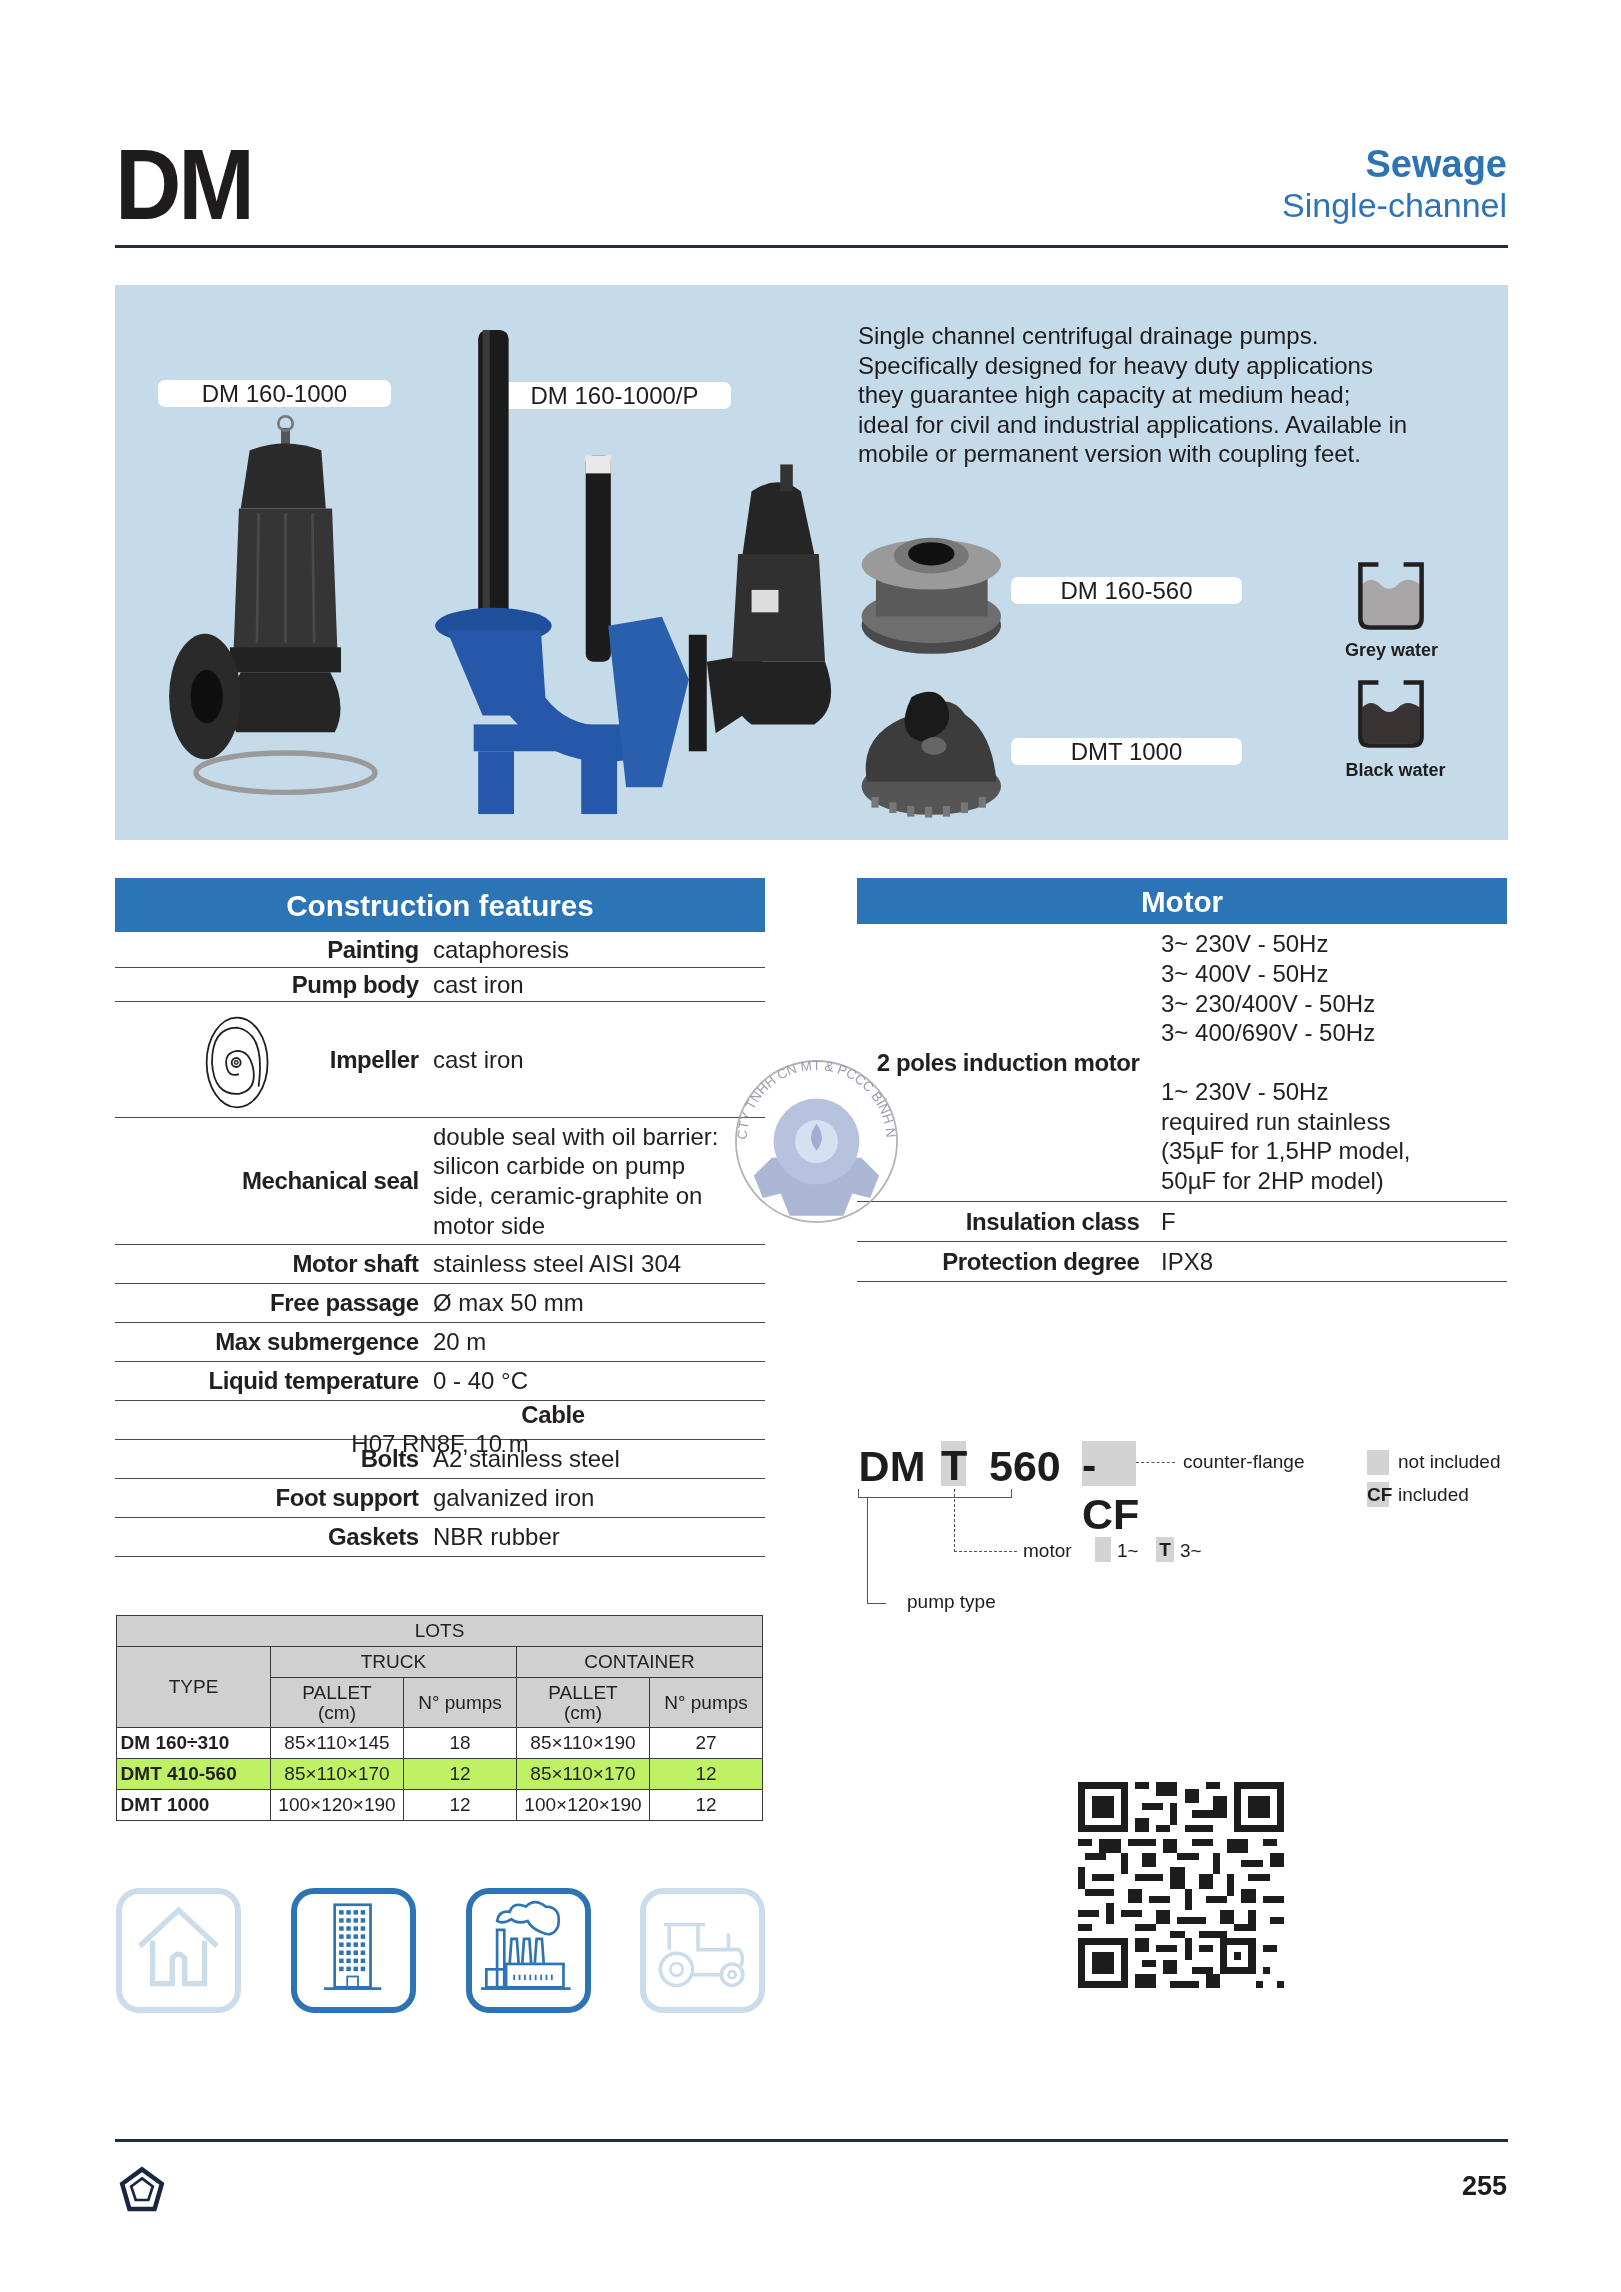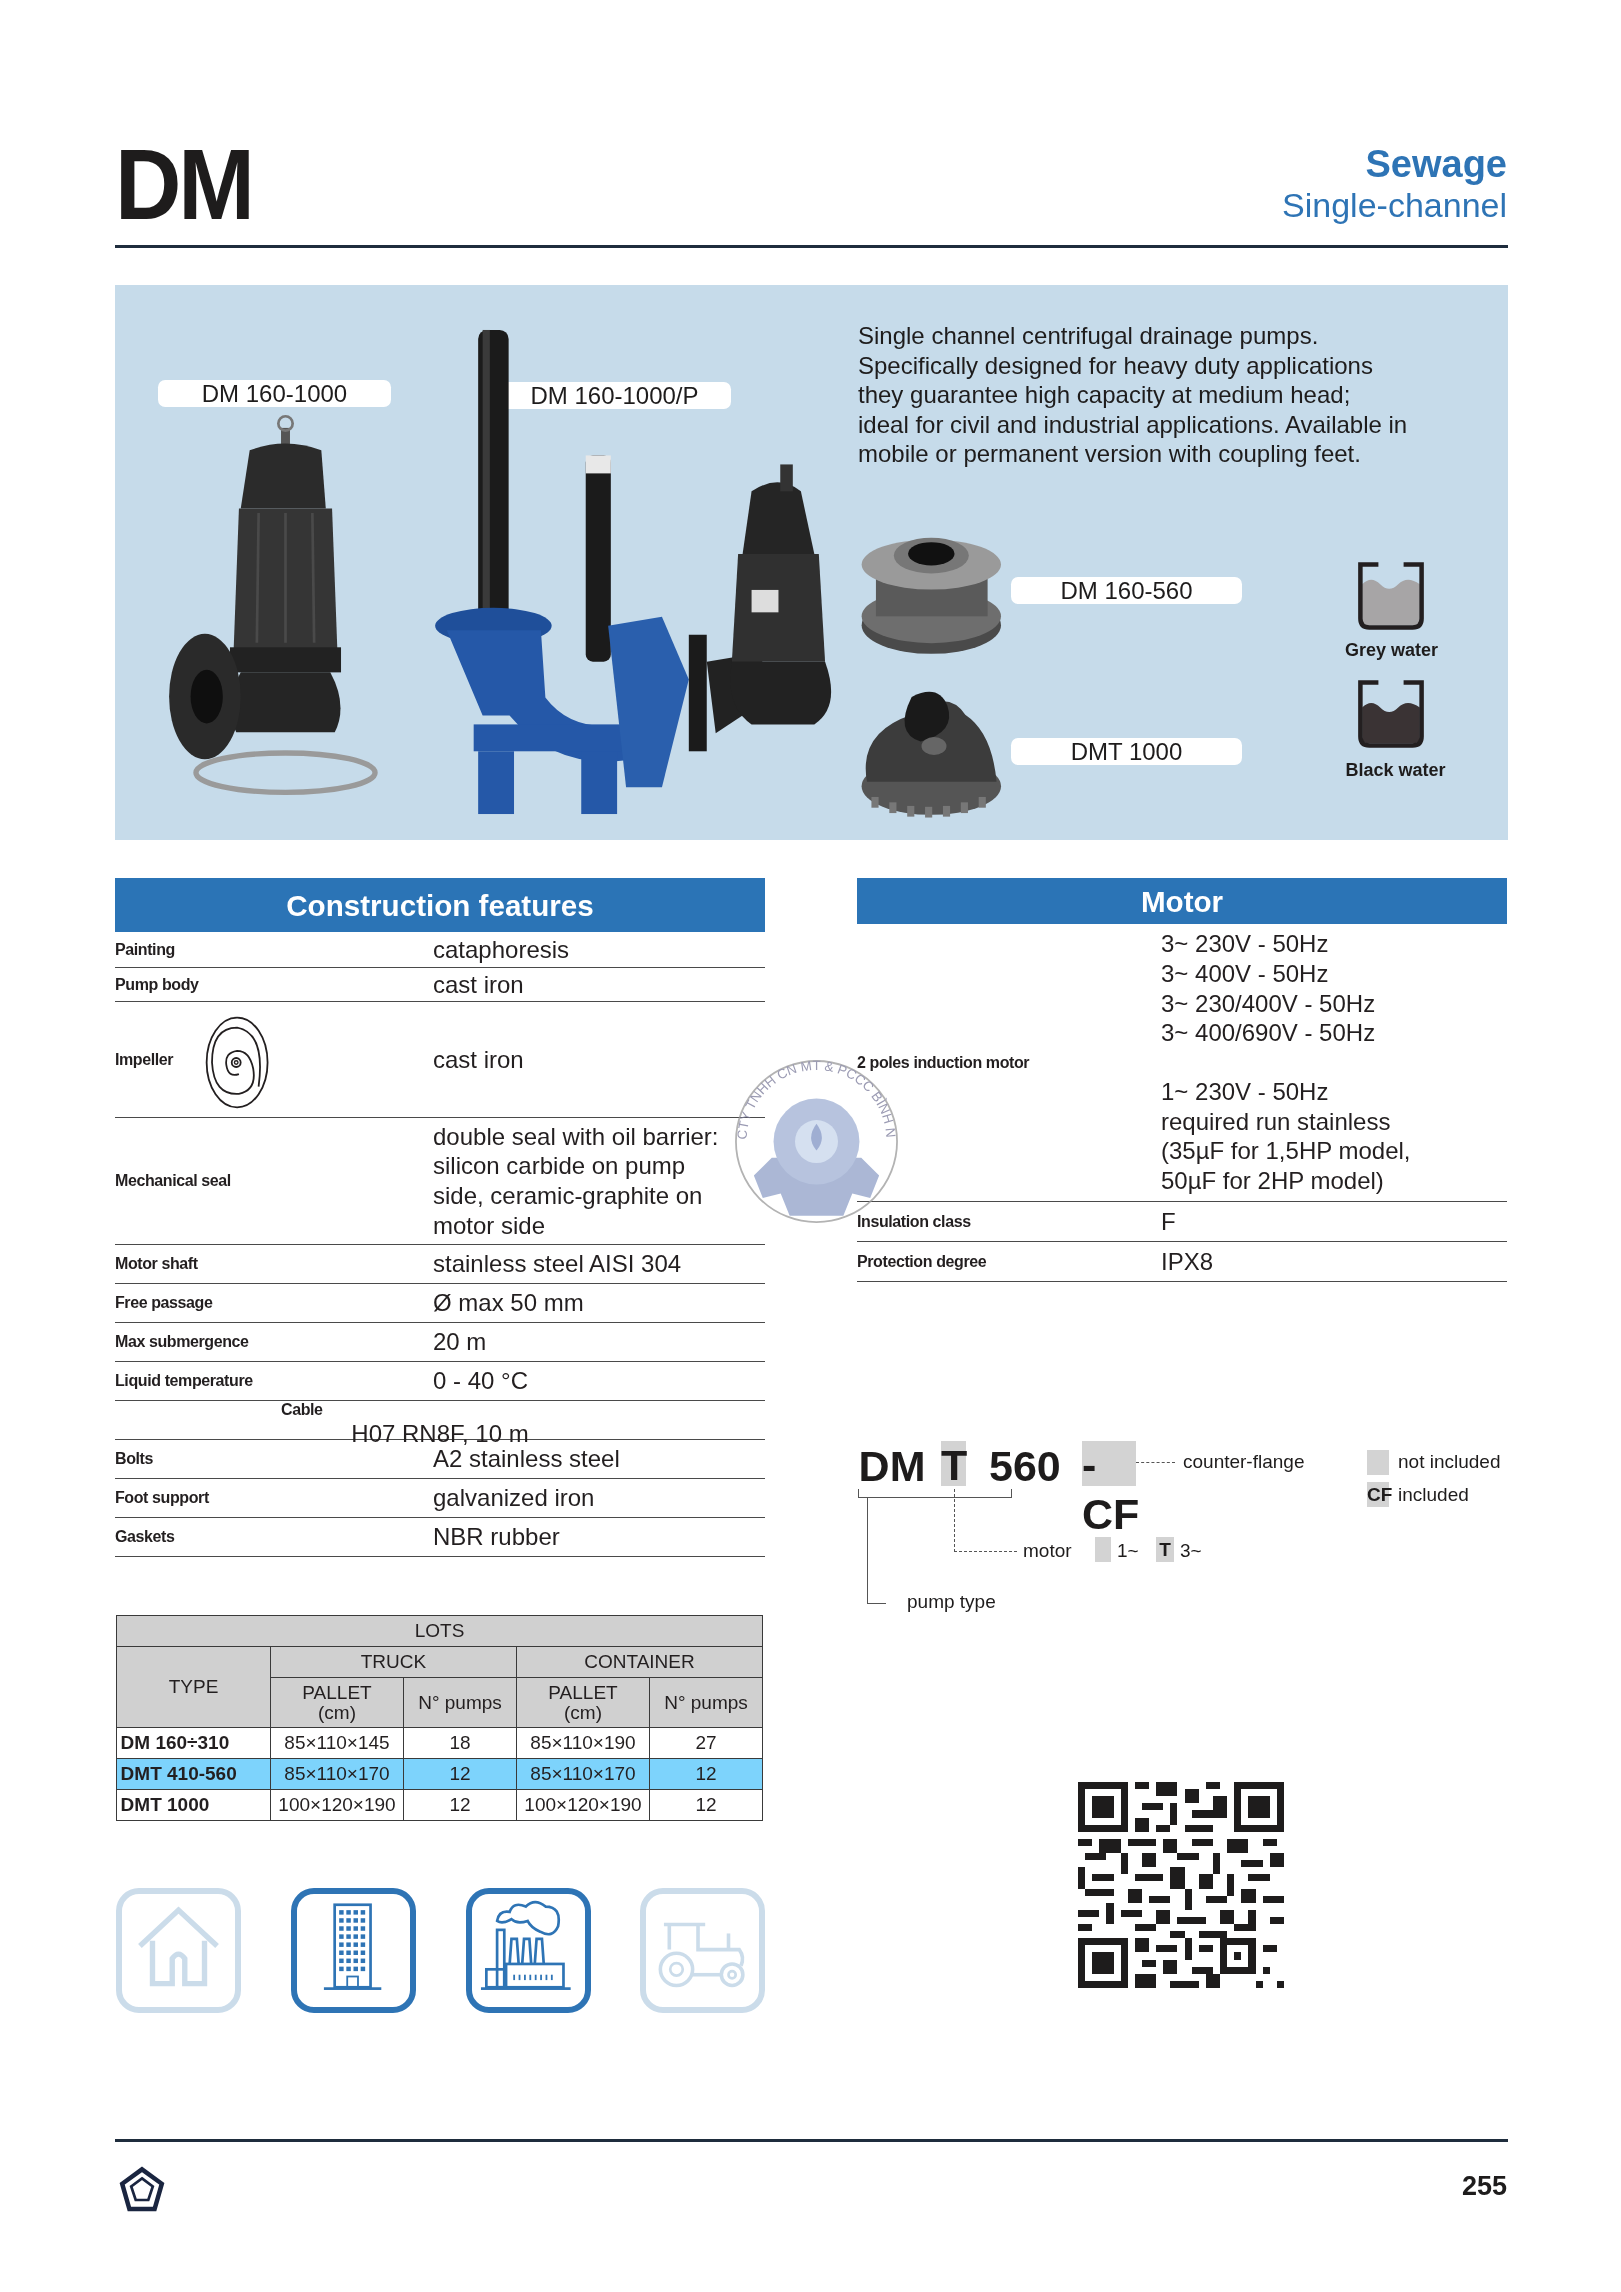--- a/index.html
+++ b/index.html
@@ -15,29 +15,29 @@
 
   
   .hero { left: 115px; top: 285px; width: 1393px; height: 555px; background: #c6dbea; }
   .pill { position: absolute; background: #ffffff; border-radius: 7.2px; font-size: 24px; color: #1e1c1c; text-align: center; line-height: 27px; height: 27px; }
   .intro { position: absolute; left: 743px; top: 36px; width: 627px; font-size: 24px; line-height: 29.6px; color: #1e1c1c; }
   .wicon-label { position: absolute; font-size: 18px; font-weight: bold; color: #1e1c1c; text-align: center; width: 143px; }
 
   
   .bar { background: #2b74b6; color: #ffffff; font-weight: bold; text-align: center; }
   .spec-row { display: flex; border-bottom: 1.8px solid #4a4a4a; align-items: center; }
-  .spec-label { width: 318px; font-weight: bold; font-size: 16px; padding-right: 14.3px; letter-spacing: -0.4px; }
+  .spec-label { width: 318px; text-align: right; font-weight: bold; font-size: 24px; padding-right: 14.3px; letter-spacing: -0.4px; }
   .spec-value { flex: 1; font-size: 24px; line-height: 29.6px; }
 
   
   .lots { border-collapse: collapse; font-size: 19px; }
   .lots td, .lots th { border: 1.3px solid #3a3a3a; text-align: center; font-weight: normal; padding: 4px; }
   .lots .hd { background: #d0d0d0; }
   .lots .tname { text-align: left; font-weight: bold; padding-left: 3.6px; }
-  .lots tr.alt td { background: #7dd3fc; }
+  .lots tr.alt td { background: #bef264; }
 
   
   .code-big { font-size: 43px; font-weight: bold; color: #1e1c1c; }
   .gbox { background: #d3d3d3; }
   .small { font-size: 19px; color: #1e1c1c; }
 
   
   .app-icon { position: absolute; width: 125px; height: 125px; border-radius: 23px; border: 6.3px solid #2e74b5; background: #fff; }
   .app-icon.faded { border-color: #cbdcea; }
 

